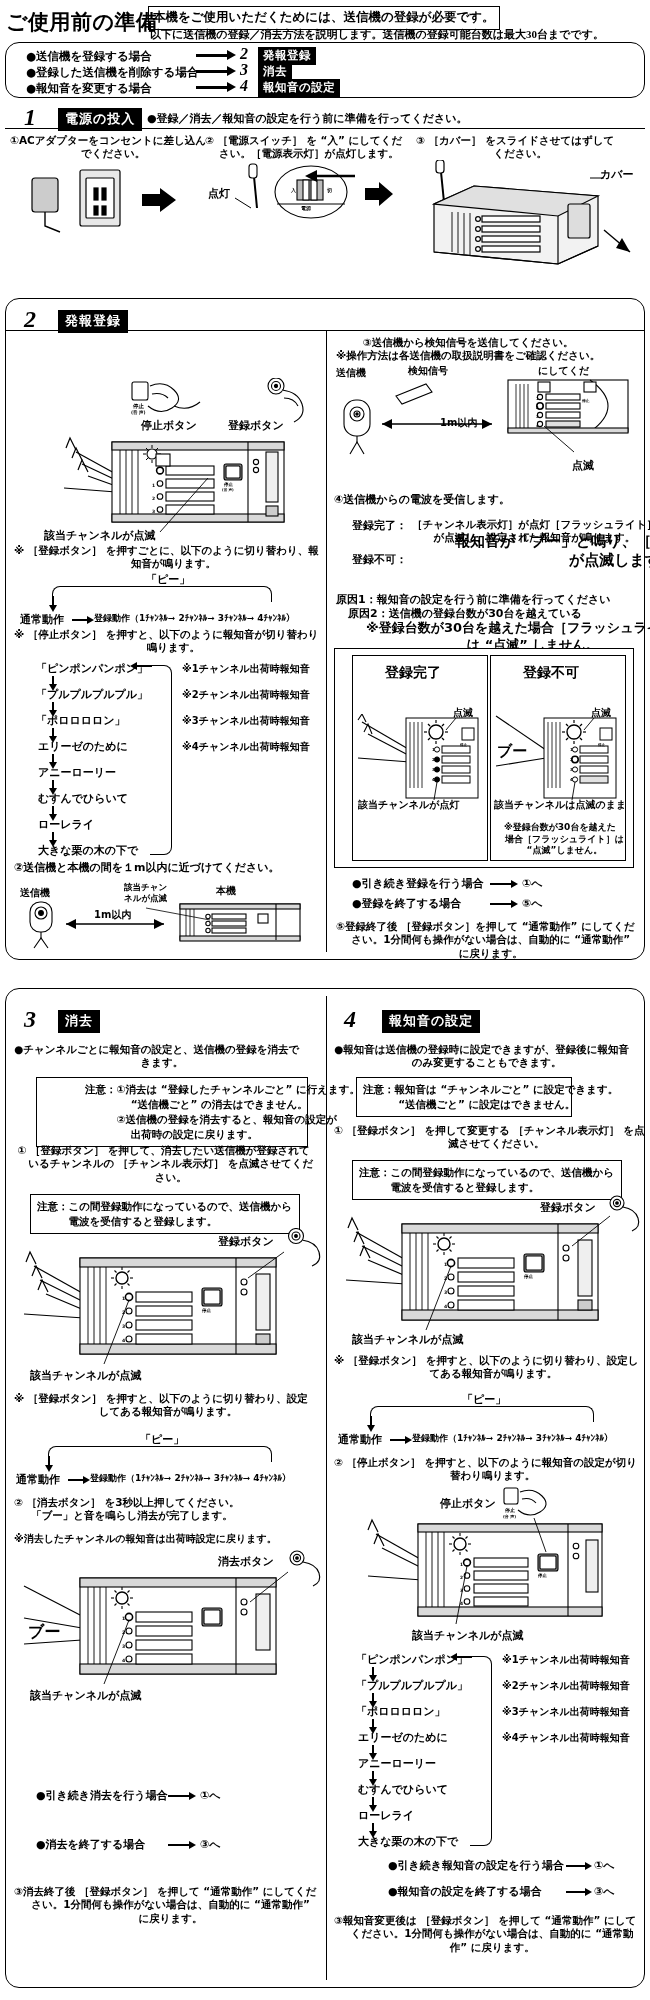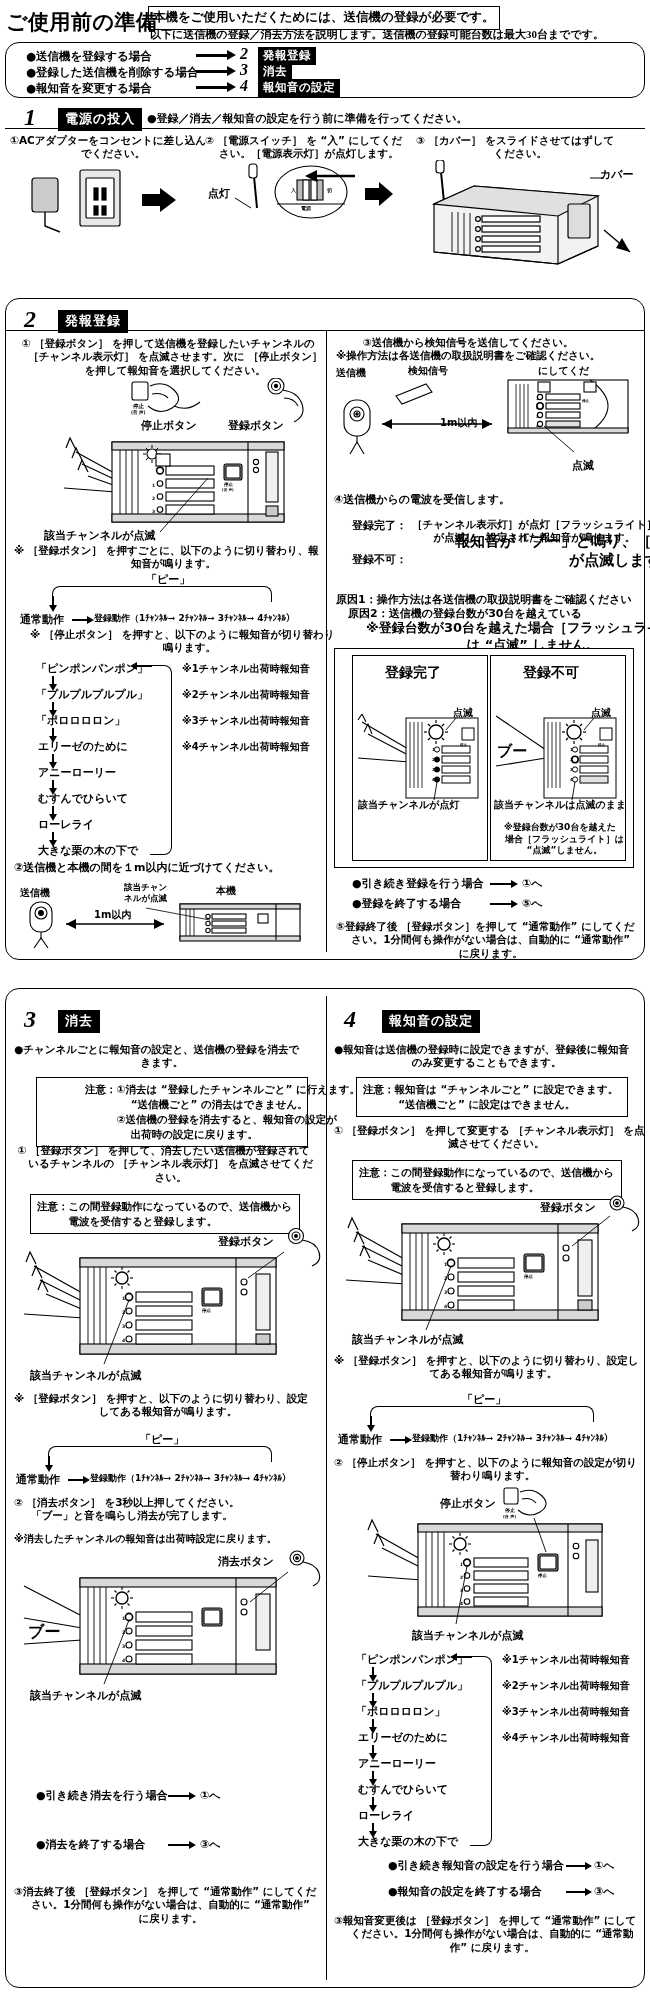--- a/index.html
+++ b/index.html
@@ -254,23 +254,20 @@
   </div>
   <div class="cap11" style="left:600px; top:167px;">カバー</div>
 
   <div class="panel" style="left:5px; top:298px; width:640px; height:662px;"></div>
   <div class="vdiv" style="left:326px; top:330px; height:622px;"></div>
 
   <div class="stepnum" style="left:24px; top:306px;">2</div>
   <div class="blacklabel" style="left:58px; top:310px;">発報登録</div>
   <div class="hr-line" style="left:5px; top:330px; width:640px;"></div>
 
-  <div class="t b" style="left:14px; top:337px; font-size:10.5px;">① ［登録ボタン］ を押して送信機を登録したいチャンネルの
-　 ［チャンネル表示灯］ を点滅させます。次に ［停止ボタン］
-　 を押して報知音を選択してください。</div>
 
   <div class="ill" style="left:128px; top:380px;">
     <svg width="120" height="48" viewBox="0 0 120 48">
       <g fill="none" stroke="#000" stroke-width="1.1">
         <rect x="4" y="2" width="16" height="18" rx="2" fill="#fff"></rect>
         <path d="M22 6 q14 -6 24 4 q10 10 -2 18 q-12 8 -24 -2" fill="#fff"></path>
         <path d="M24 14 q10 -2 16 4"></path>
         <path d="M46 26 q14 6 26 -4"></path>
       </g>
       <text x="5" y="28" font-size="5.5" font-family="DejaVu Sans" font-weight="bold">停止</text>
@@ -365,21 +362,21 @@
 
   <div class="cap11" style="left:146px; top:572px;">「ピー」</div>
 
   <div class="loop-top" style="left:52px; top:586px; width:220px; height:16px;"></div>
   <div class="arrow-dn" style="left:52px; top:596px; height:10px;"></div>
 
   <div class="cap11" style="left:20px; top:612px;">通常動作</div>
   <div class="arrow-thin" style="left:72px; top:619px; width:16px;"></div>
   <div class="cap11" style="left:94px; top:612px; font-size:9px;">登録動作（1ﾁｬﾝﾈﾙ➞ 2ﾁｬﾝﾈﾙ➞ 3ﾁｬﾝﾈﾙ➞ 4ﾁｬﾝﾈﾙ）</div>
 
-  <div class="t b" style="left:30px; top:628px; font-size:10.5px;">※ ［停止ボタン］ を押すと、以下のように報知音が切り替わり
+  <div class="t b" style="left:14px; top:628px; font-size:10.5px;">※ ［停止ボタン］ を押すと、以下のように報知音が切り替わり
 　 鳴ります。</div>
 
   <div class="cap11" style="left:36px; top:661px;">「ピンポンパンポン」</div>
   <div class="arrow-dn" style="left:52px; top:676px; height:9px;"></div>
   <div class="cap11" style="left:36px; top:687px;">「プルプルプルプル」</div>
   <div class="arrow-dn" style="left:52px; top:702px; height:9px;"></div>
   <div class="cap11" style="left:36px; top:713px;">「ポロロロロン」</div>
   <div class="arrow-dn" style="left:52px; top:728px; height:9px;"></div>
   <div class="cap11" style="left:38px; top:739px;">エリーゼのために</div>
   <div class="arrow-dn" style="left:52px; top:754px; height:9px;"></div>
@@ -499,21 +496,21 @@
   <div class="cap11" style="left:334px; top:492px;">④送信機からの電波を受信します。</div>
 
   <div class="cap11" style="left:352px; top:518px;">登録完了：</div>
   <div class="t b" style="left:412px; top:518px; font-size:10.5px;">［チャンネル表示灯］が点灯［フラッシュライト］
 が点滅し、設定された報知音が鳴ります。</div>
 
   <div class="cap11" style="left:352px; top:552px;">登録不可：</div>
   <div class="t b" style="left:412px; top:532px; font-size:15px;margin-left:43px;">報知音が「ブー」と鳴り、［フラッシュライト］
 が点滅します。</div>
 
-  <div class="cap11" style="left:336px; top:592px;">原因1：操作方法は各送信機の取扱説明書をご確認ください</div>
+  <div class="cap11" style="left:336px; top:592px;">原因1：報知音の設定を行う前に準備を行ってください</div>
   <div class="cap11" style="left:348px; top:606px;">原因2：送信機の登録台数が30台を越えている</div>
   <div class="t b" style="left:366px; top:620px; font-size:13px;">※登録台数が30台を越えた場合［フラッシュライト］
 　は “点滅” しません。</div>
 
   <div class="resultbox" style="left:334px; top:648px; width:300px; height:220px;"></div>
   <div class="resultbox-inner" style="left:352px; top:655px; width:136px; height:206px;"></div>
   <div class="resultbox-inner" style="left:490px; top:655px; width:136px; height:206px;"></div>
 
   <div class="cap11" style="left:385px; top:664px; font-size:14px;">登録完了</div>
   <div class="cap11" style="left:523px; top:664px; font-size:14px;">登録不可</div>
@@ -824,21 +821,21 @@
   <div class="t b" style="left:14px; top:1885px; font-size:10.5px;">③消去終了後 ［登録ボタン］ を押して “通常動作” にしてくだ
 　さい。1分間何も操作がない場合は、自動的に “通常動作”
 　に戻ります。</div>
 
   <div class="stepnum" style="left:344px; top:1006px;">4</div>
   <div class="blacklabel" style="left:382px; top:1010px;">報知音の設定</div>
 
   <div class="t b" style="left:334px; top:1043px; font-size:10.5px;">●報知音は送信機の登録時に設定できますが、登録後に報知音
 　のみ変更することもできます。</div>
 
-  <div class="noticebox" style="left:356px; top:1077px; width:272px;"><span style="white-space:pre;">注意：報知音は “チャンネルごと” に設定できます。
+  <div class="noticebox" style="left:356px; top:1077px; width:216px;"><span style="white-space:pre;">注意：報知音は “チャンネルごと” に設定できます。
 　　　 “送信機ごと” に設定はできません。</span></div>
 
   <div class="t b" style="left:334px; top:1124px; font-size:10.5px;">① ［登録ボタン］ を押して変更する ［チャンネル表示灯］ を点
 　 滅させてください。</div>
 
   <div class="noticebox" style="left:352px; top:1160px; width:270px;"><span style="white-space:pre;">注意：この間登録動作になっているので、送信機から
 　　　電波を受信すると登録します。</span></div>
 
   <div class="cap11" style="left:540px; top:1200px;">登録ボタン</div>
 

